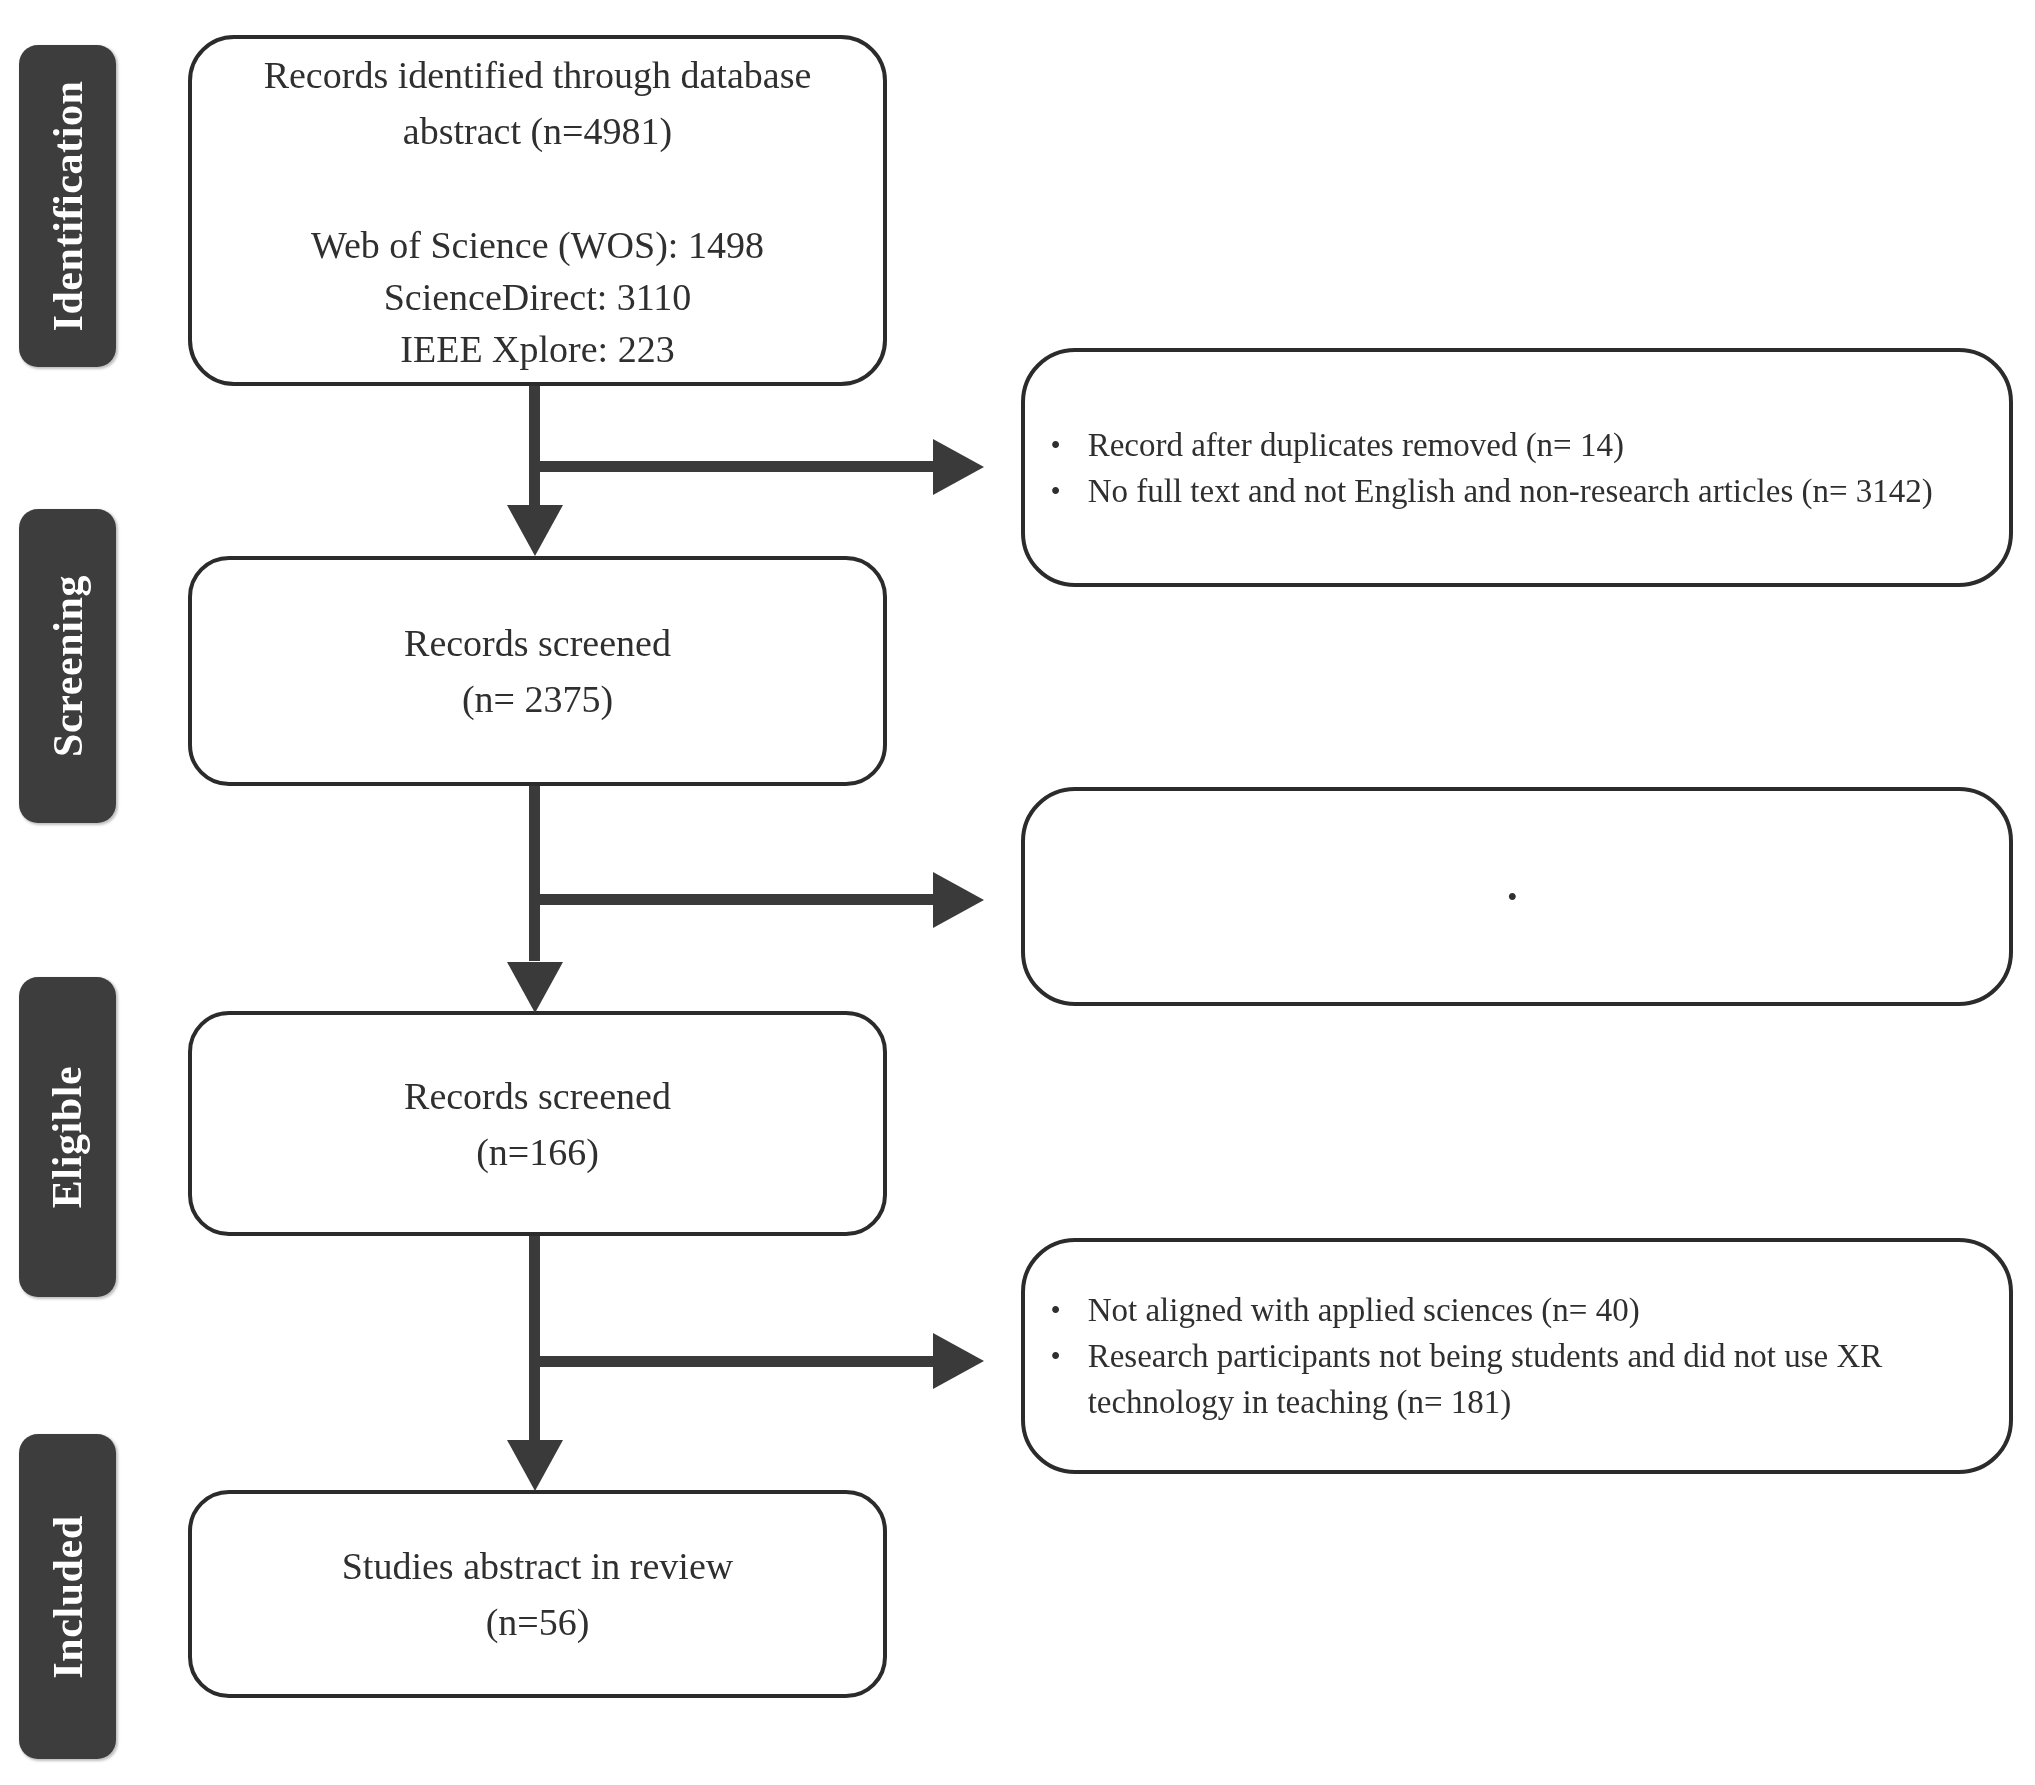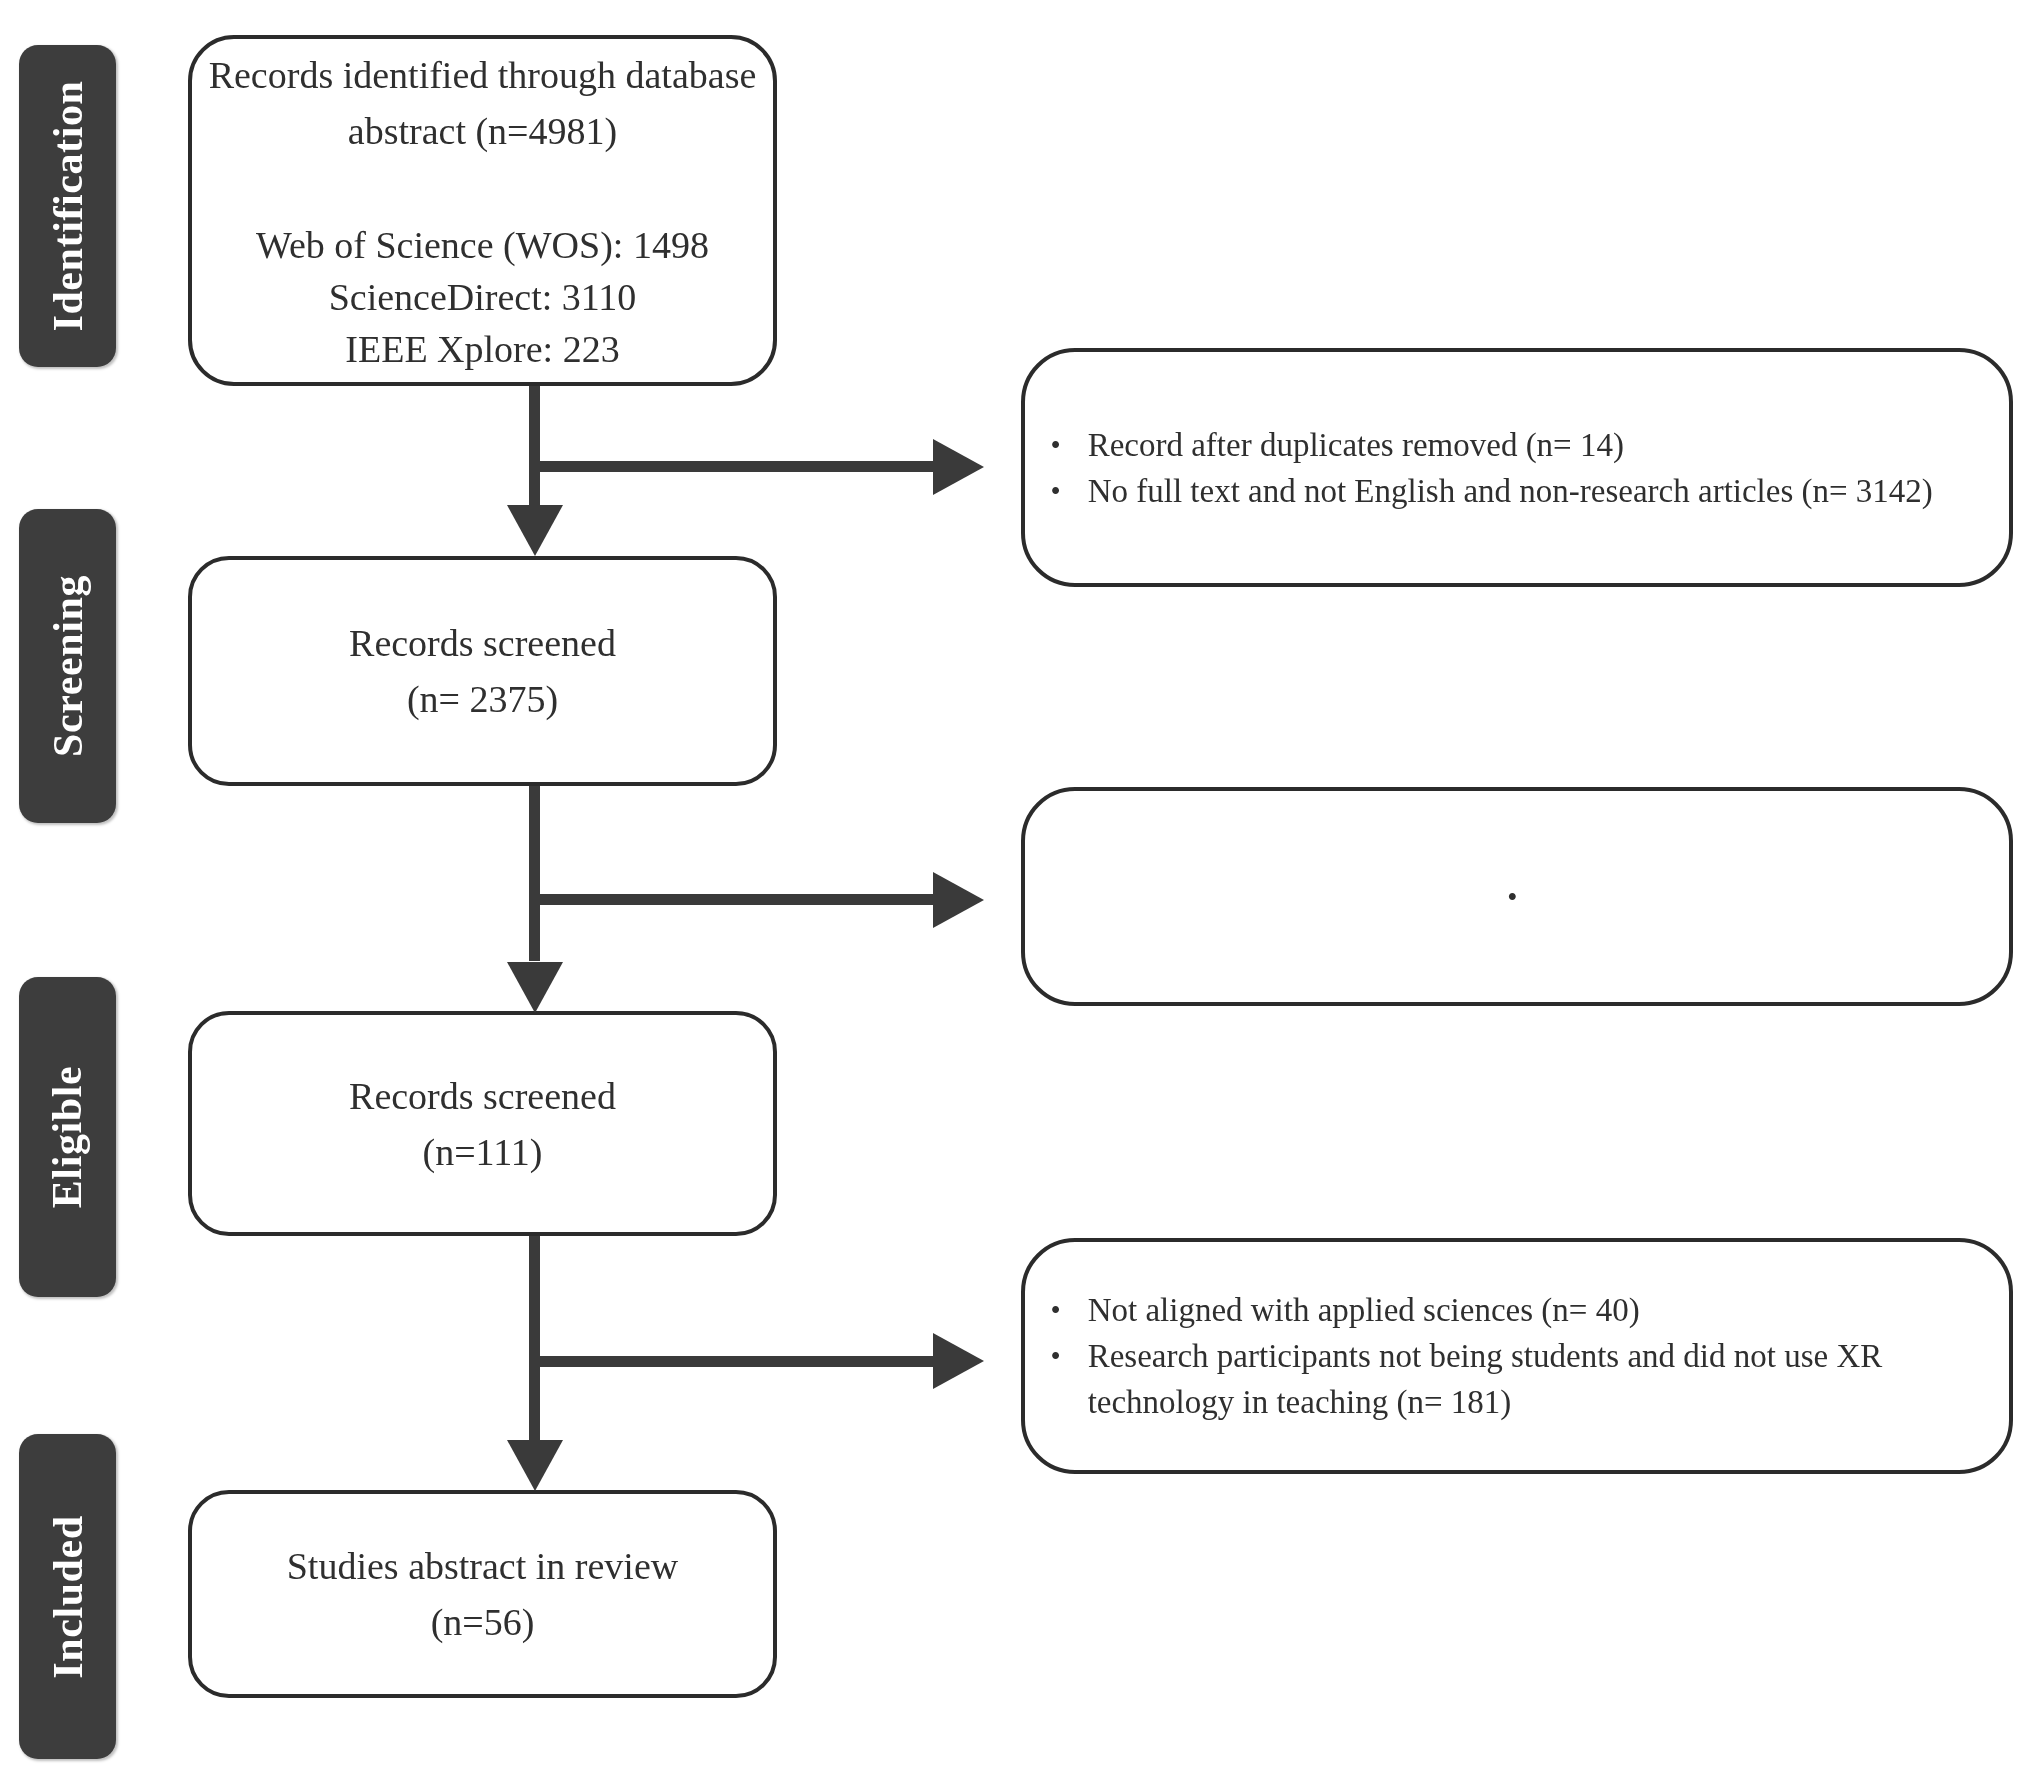--- a/index.html
+++ b/index.html
@@ -17,21 +17,21 @@
     transform:rotate(-90deg); white-space:nowrap; color:#ffffff;
     font-weight:bold; font-size:42px; letter-spacing:0.6px;
   }
   .lbl-1 { top:45px;   height:322px; }
   .lbl-2 { top:509px;  height:314px; }
   .lbl-3 { top:977px; height:320px; }
   .lbl-4 { top:1434px; height:325px; }
 
   
   .main-box {
-    position:absolute; left:188px; width:589px; box-sizing:border-box;
+    position:absolute; left:188px; width:699px; box-sizing:border-box;
     background:#fff; border:4.5px solid #2b2b2b; border-radius:41px;
     display:flex; flex-direction:column; align-items:center; justify-content:center;
     text-align:center; font-size:38px; line-height:56px; color:#2f2f2f;
   }
   .box-1 { top:35px;   height:351px; border-radius:46px; }
   .box-2 { top:556px;  height:230px; }
   .box-3 { top:1011px; height:225px; }
   .box-4 { top:1490px; height:208px; }
   .main-box .bold { font-weight:normal; }
   .sources-block { margin-top:60px; line-height:52px; }
@@ -109,21 +109,21 @@
     </div>
   </div>
 
   <div class="main-box box-2">
     <div>Records screened</div>
     <div class="bold">(n= 2375)</div>
   </div>
 
   <div class="main-box box-3">
     <div>Records screened</div>
-    <div class="bold">(n=111)</div>
+    <div class="bold">(n=166)</div>
   </div>
 
   <div class="main-box box-4">
     <div>Studies abstract in review</div>
     <div class="bold">(n=56)</div>
   </div>
 
   <div class="side-box sbox-1">
     <div class="bullet-item">
       <span class="dot">•</span>

